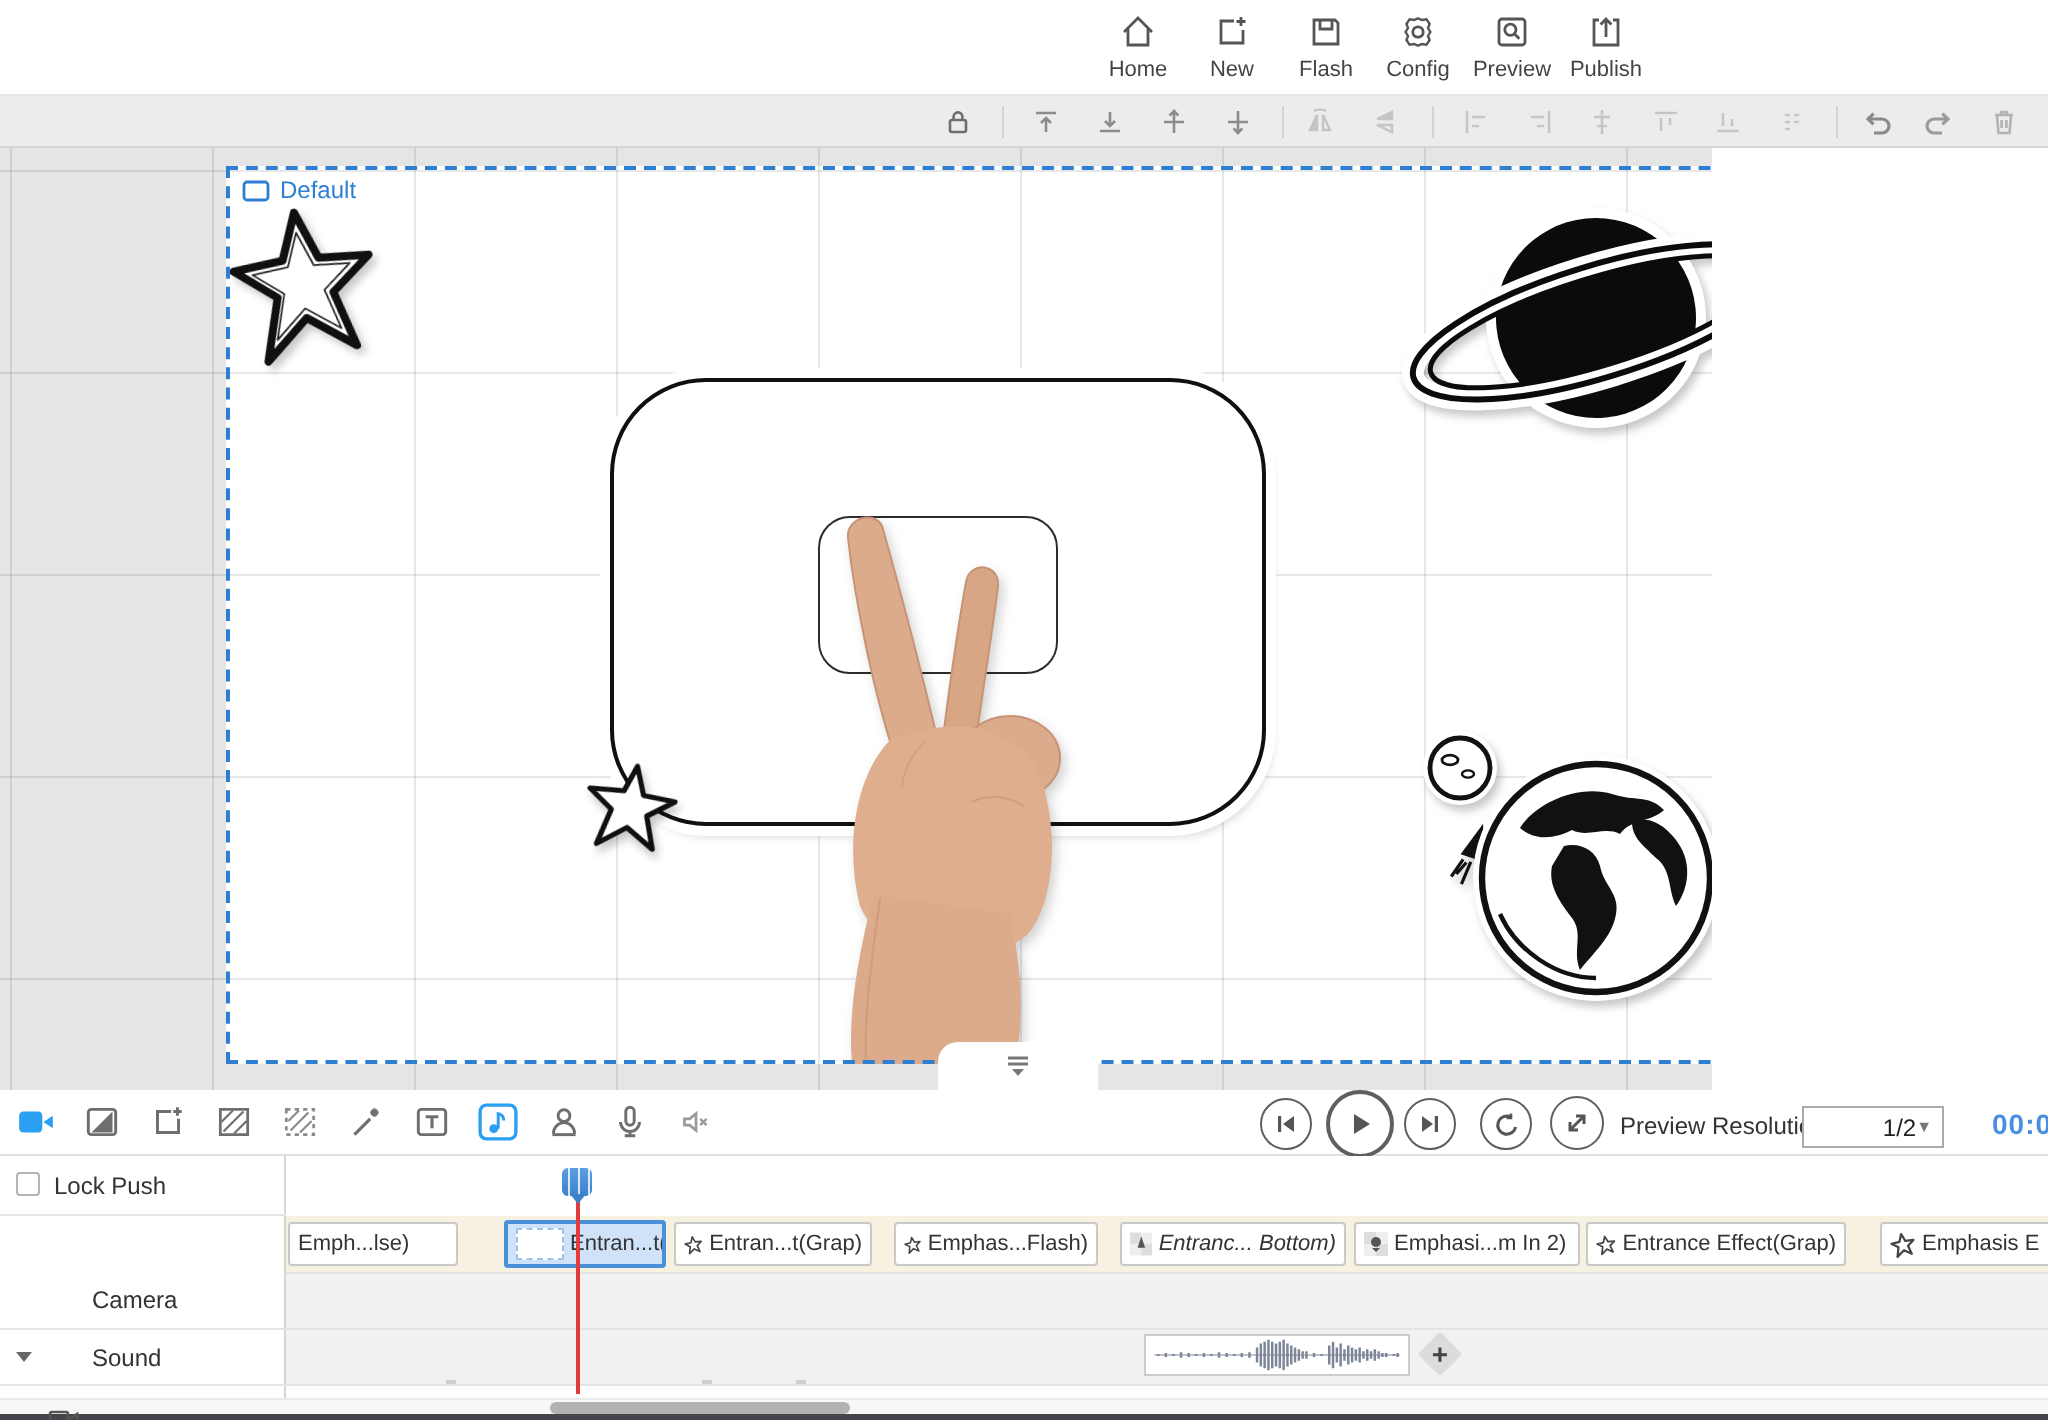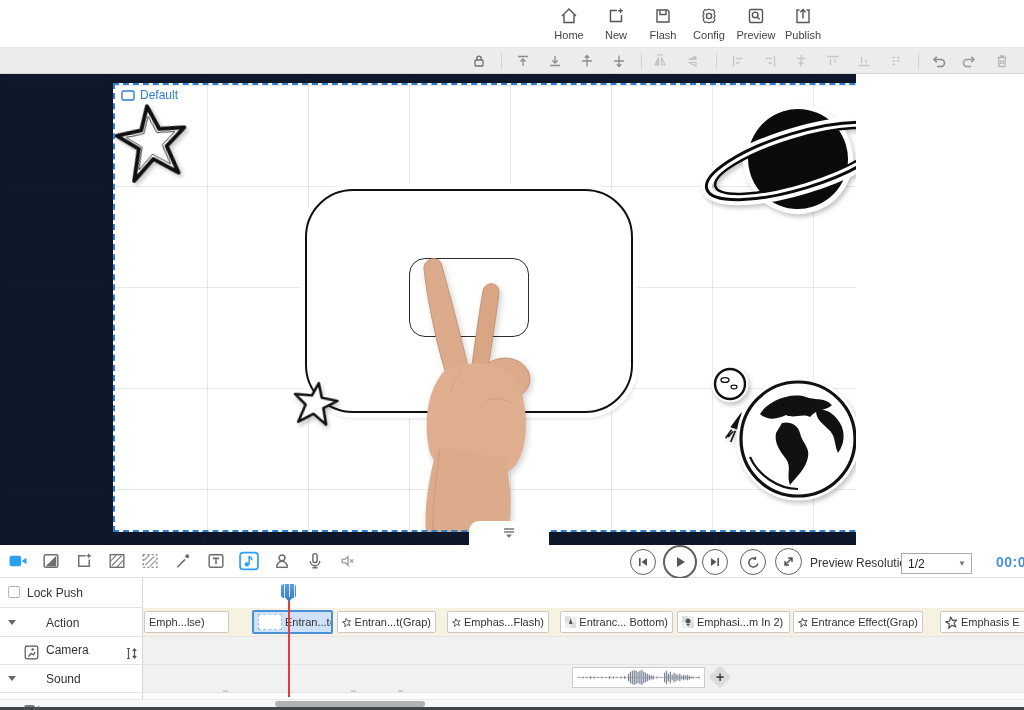--- a/index.html
+++ b/index.html
@@ -12,21 +12,21 @@
   .hd-item { position:absolute; top:6px; width:46px; text-align:center; cursor:pointer; }
   .hd-item .ic { height:20px; display:flex; justify-content:center; align-items:center; }
   .hd-item .lb { font-size:11px; color:#444; margin-top:3px; }
 
   
   #toolbar2 { position:absolute; left:0; top:48px; width:1024px; height:26px; background:#ececec; border-bottom:1px solid #d6d6d6; }
   .t2 { position:absolute; top:5px; width:16px; height:16px; }
   .t2sep { position:absolute; top:5px; width:1px; height:16px; background:#d2d2d2; }
 
   
-  #workspace { position:absolute; left:0; top:74px; width:856px; height:471px; background:#0f172a; overflow:hidden;padding-left:12px; }
+  #workspace { position:absolute; left:0; top:74px; width:856px; height:471px; background:#e5e5e5; overflow:hidden;padding-left:12px; }
   #canvas-bg { position:absolute; left:113px; top:9px; width:802px; height:449px; background:#fff; z-index:0; }
   #grid { position:absolute; inset:0; z-index:1; pointer-events:none;
     background-image:linear-gradient(to right, rgba(0,0,0,0.09) 1px, transparent 1px),
                      linear-gradient(to bottom, rgba(0,0,0,0.09) 1px, transparent 1px);
     background-size:101px 101px; background-position:5px 11px; }
   #canvas-content { position:absolute; left:113px; top:9px; width:802px; height:449px; overflow:hidden; z-index:2; }
   #canvas-border { position:absolute; left:113px; top:9px; width:802px; height:449px; border:2px dashed #2e7fd1; z-index:3; pointer-events:none; }
   #scene-label { position:absolute; left:121px; top:14px; z-index:4; display:flex; align-items:center; gap:5px; color:#2e7fd1; font-size:12px; cursor:pointer; }
   .sketch { filter:drop-shadow(2px 3px 2px rgba(0,0,0,0.22)); }
   #frame-big { position:absolute; left:192px; top:106px; width:328px; height:224px; background:#fff; border:2.5px solid #101010; border-radius:48px; box-shadow:0 0 0 5px #fff, 3px 5px 5px rgba(0,0,0,0.18); }
@@ -36,21 +36,21 @@
   .circle-btn.ratio { font-size:15px; font-weight:bold; color:#555; }
   #side-tab { position:absolute; left:1008px; top:199px; width:16px; height:68px; background:#fff; border-radius:14px 0 0 14px; z-index:4; display:flex; align-items:center; justify-content:center; cursor:pointer; box-shadow:-1px 1px 3px rgba(0,0,0,0.2); }
   #canvas-collapse-tab { position:absolute; left:469px; top:447px; width:80px; height:24px; background:#fff; border-radius:10px 10px 0 0; z-index:4; display:flex; align-items:center; justify-content:center; cursor:pointer; }
 
   
   #bottombar { position:absolute; left:0; top:545px; width:1024px; height:33px; background:#fff; border-bottom:1px solid #e0e0e0; }
   .bb-icon { position:absolute; top:6px; width:20px; height:20px; cursor:pointer; }
   .pb-circle { position:absolute; border-radius:50%; border:1.6px solid #5f5f5f; background:#fff; display:flex; align-items:center; justify-content:center; cursor:pointer; }
   #preview-res-label { position:absolute; left:810px; top:11px; font-size:12px; color:#333; }
   #res-dropdown { position:absolute; left:901px; top:8px; width:71px; height:21px; border:1px solid #aaa; background:#fff; font-size:12px; color:#222; display:flex; align-items:center; cursor:pointer; }
-  #res-dropdown .val { padding-left:6px; flex:1; }
+  #res-dropdown .val { padding-left:6px; flex:1;text-align:right; }
   #res-dropdown .arrow { font-size:8px; color:#777; padding-right:5px; }
   #time-display { position:absolute; left:996px; top:9px; font-size:14px; font-weight:bold; color:#4a90e2; letter-spacing:0.5px; white-space:nowrap; }
 
   
   #timeline { position:absolute; left:0; top:578px; width:1024px; height:132px; background:#fff; }
   #tl-left { position:absolute; left:0; top:0; width:143px; height:121px; background:#fff; border-right:1px solid #d5d5d5; z-index:5; }
   .tl-row { position:absolute; left:0; width:143px; border-bottom:1px solid #e4e4e4; }
   .tl-label { font-size:12px; color:#333; position:absolute; left:46px; }
   .tri-down { width:0; height:0; border-left:4px solid transparent; border-right:4px solid transparent; border-top:5px solid #666; position:absolute; left:8px; }
   #ruler { position:absolute; left:143px; top:0; width:881px; height:30px; background:#fbfbfb; border-bottom:1px solid #e8e8e8; cursor:pointer; }
@@ -498,21 +498,21 @@
         <path d="M7 1 L8.6 5 L13 5.3 L9.6 7.9 L10.8 12.5 L7 9.9 L3 12.8 L4.4 7.8 L1 5.3 L5.4 5 Z" fill="#fff" stroke="#444" stroke-width="1.2" stroke-linejoin="round" transform="rotate(-10 7 7)"></path>
       </svg>
     <span>Entran...t(Grap)</span>
   </div>
   <div class="tl-item" style="left:447px; width:102px;">
     <svg width="13" height="13" viewBox="0 0 14 14">
         <path d="M7 1 L8.6 5 L13 5.3 L9.6 7.9 L10.8 12.5 L7 9.9 L3 12.8 L4.4 7.8 L1 5.3 L5.4 5 Z" fill="#fff" stroke="#444" stroke-width="1.2" stroke-linejoin="round" transform="rotate(-10 7 7)"></path>
       </svg>
     <span>Emphas...Flash)</span>
   </div>
-  <div class="tl-item" style="left:560px; width:113px;">
+  <div class="tl-item" style="left:560px; width:113px;font-style:italic;">
     <svg width="12" height="12" viewBox="0 0 12 12">
         <rect width="12" height="12" fill="#eee"></rect>
         <rect width="6" height="6" fill="#ddd"></rect>
         <rect x="6" y="6" width="6" height="6" fill="#ddd"></rect>
         <path d="M6 2 L8 8 L4 8 Z" fill="#555"></path>
       </svg>
     <span>Entranc... Bottom)</span>
   </div>
   <div class="tl-item" style="left:677px; width:113px;">
     <svg width="12" height="12" viewBox="0 0 12 12">
@@ -535,34 +535,20 @@
         <path d="M7 1 L8.6 5 L13 5.3 L9.6 7.9 L10.8 12.5 L7 9.9 L3 12.8 L4.4 7.8 L1 5.3 L5.4 5 Z" fill="#fff" stroke="#444" stroke-width="1.2" stroke-linejoin="round" transform="rotate(-10 7 7)"></path>
       </svg>
     <span>Emphasis E</span>
   </div>
 
   <div id="tl-left">
     <div class="tl-row" style="top:0; height:30px;">
       <div class="chk" style="top:8px"></div>
       <div class="tl-label" style="top:8px; left:27px;">Lock Push</div>
     </div>
-    <div class="tl-row" style="top:30px; height:29px;">
-      <div class="tri-down" style="top:12px"></div>
-      <svg class="abs" style="left:24px; top:37px;" width="15" height="15" viewBox="0 0 15 15" fill="none" stroke="#555" stroke-width="1.2">
-          <rect x="1.2" y="1.2" width="12.6" height="12.6" rx="1.5"></rect>
-          <circle cx="8.6" cy="4.4" r="1.2" fill="#555" stroke="none"></circle>
-          <path d="M4.5 11.5 L7 8.5 L9.5 9.8 L11 7"></path>
-        </svg>
-      <div class="tl-label" style="top:-540px"></div>
-      <div class="tl-label" style="top:8px">Action</div>
-      <svg class="abs" style="left:126px; top:39px;" width="12" height="13" viewBox="0 0 12 13" fill="none" stroke="#555" stroke-width="1.2">
-          <path d="M2.5 1.5 V11.5 M1 1.5 H4 M1 11.5 H4"></path>
-          <path d="M8.5 2 V11 M6.8 4 L8.5 2 L10.2 4 M6.8 9 L8.5 11 L10.2 9"></path>
-        </svg>
-    </div>
     <div class="tl-row" style="top:59px; height:28px;">
       <svg class="abs" style="left:24px; top:66px;" width="16" height="13" viewBox="0 0 16 13" fill="none" stroke="#555" stroke-width="1.3">
           <rect x="1" y="3" width="9" height="8" rx="1"></rect>
           <path d="M10.5 6.5 L14.5 4 V10 L10.5 7.5"></path>
         </svg>
       <div class="tl-label" style="top:6px">Camera</div>
     </div>
     <div class="tl-row" style="top:87px; height:28px;">
       <div class="tri-down" style="top:11px"></div>
 

